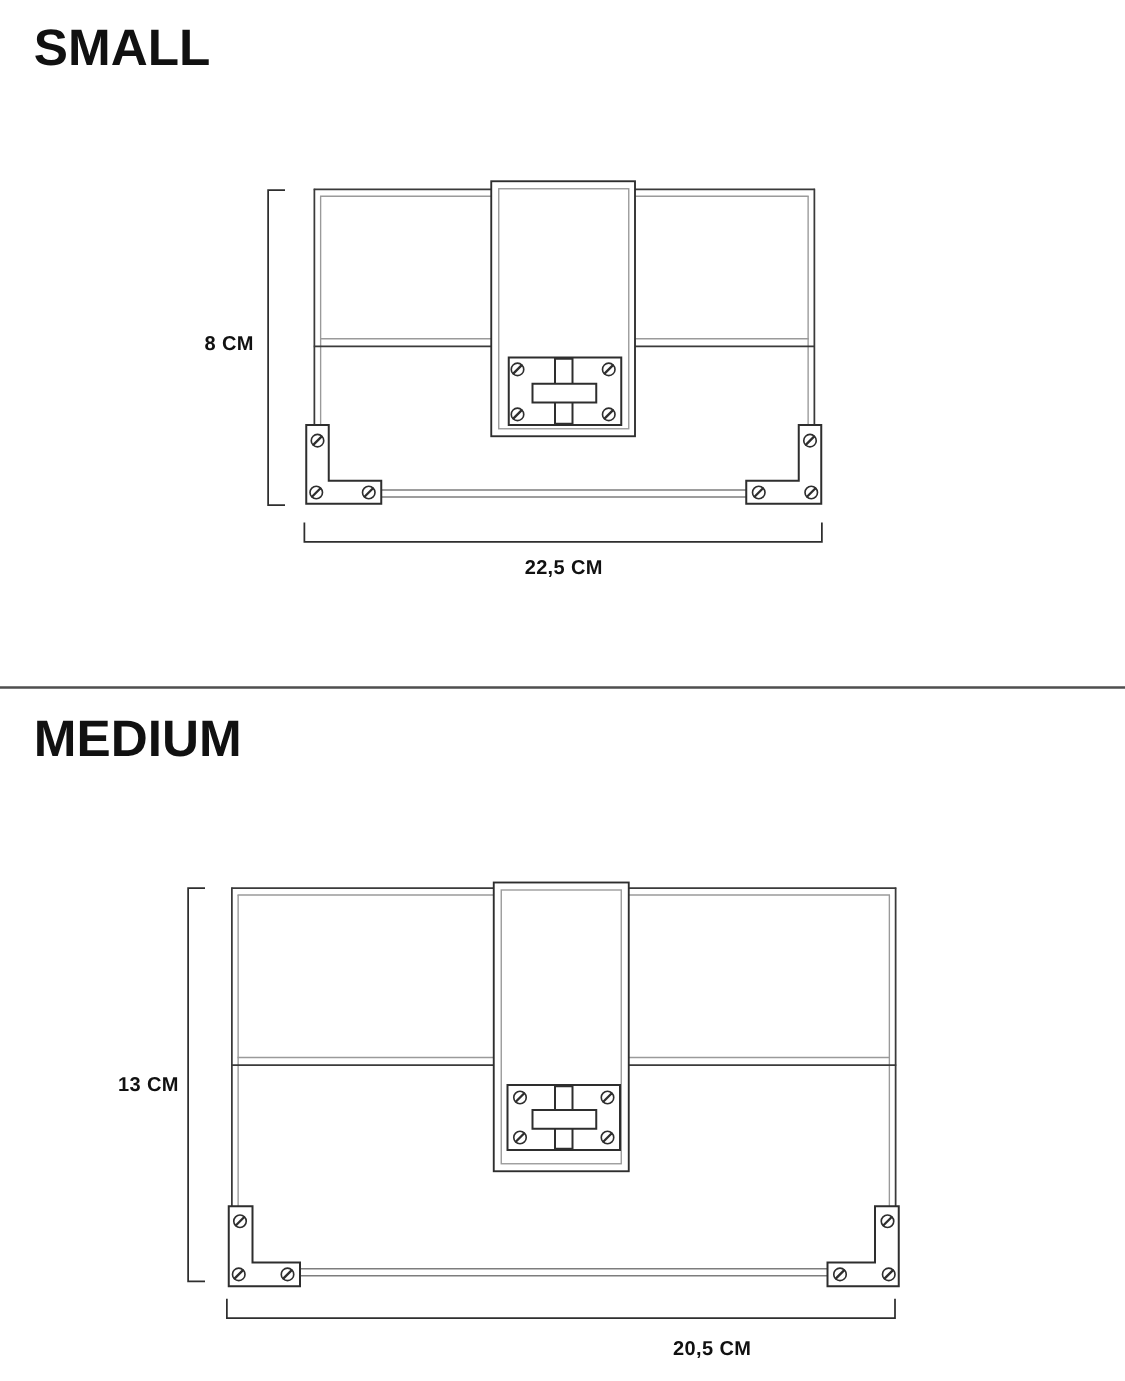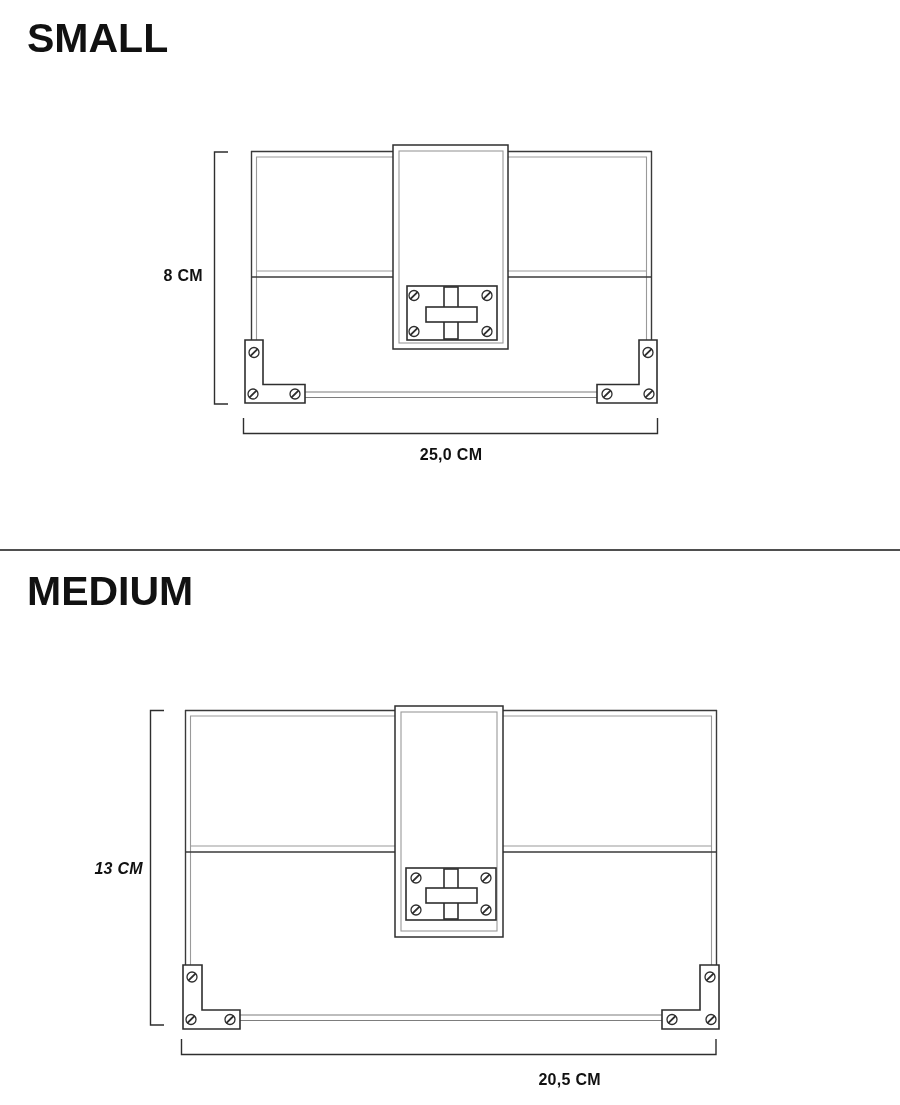--- a/index.html
+++ b/index.html
@@ -33,21 +33,21 @@
   .dim-label{
     position:absolute;
     font-weight:bold;
     font-size:16px;
     letter-spacing:0.3px;
     color:var(--text);
     white-space:nowrap;
   }
   .lbl-small-height{left:98px;top:267px;width:105px;text-align:right;}
   .lbl-small-width{left:301px;top:446px;width:300px;text-align:center;}
-  .lbl-medium-height{left:38px;top:860px;width:105px;text-align:right;font-style:italic;}
+  .lbl-medium-height{left:38px;top:860px;width:105px;text-align:right;}
   .lbl-medium-width{left:301px;top:1071px;width:300px;text-align:right;}
   .diagram-svg{position:absolute;left:0;}
   .svg-small{top:0;}
   .svg-medium{top:552px;}
   .divider{
     position:absolute;
     left:0;top:549px;
     width:900px;height:2px;
     background:var(--divider);
   }
@@ -147,21 +147,21 @@
           <line x1="-3.2" y1="3.2" x2="3.2" y2="-3.2"></line>
         </g>
       <g class="screw" transform="translate(487,331.5)">
           <circle r="5"></circle>
           <line x1="-3.2" y1="3.2" x2="3.2" y2="-3.2"></line>
         </g>
     </g>
   </svg>
 
   <div class="dim-label lbl-small-height">8 CM</div>
-  <div class="dim-label lbl-small-width">25,0 CM</div>
+  <div class="dim-label lbl-small-width">22,5 CM</div>
 
   <div class="divider"></div>
 
   <h1 class="section-title title-medium">MEDIUM</h1>
 
   <svg class="diagram-svg svg-medium" width="900" height="553" viewBox="0 552 900 553" xmlns="http://www.w3.org/2000/svg">
 
     <g>
       <path class="dim" d="M164,710.5 H150.5 V1025 H164"></path>
     </g>

